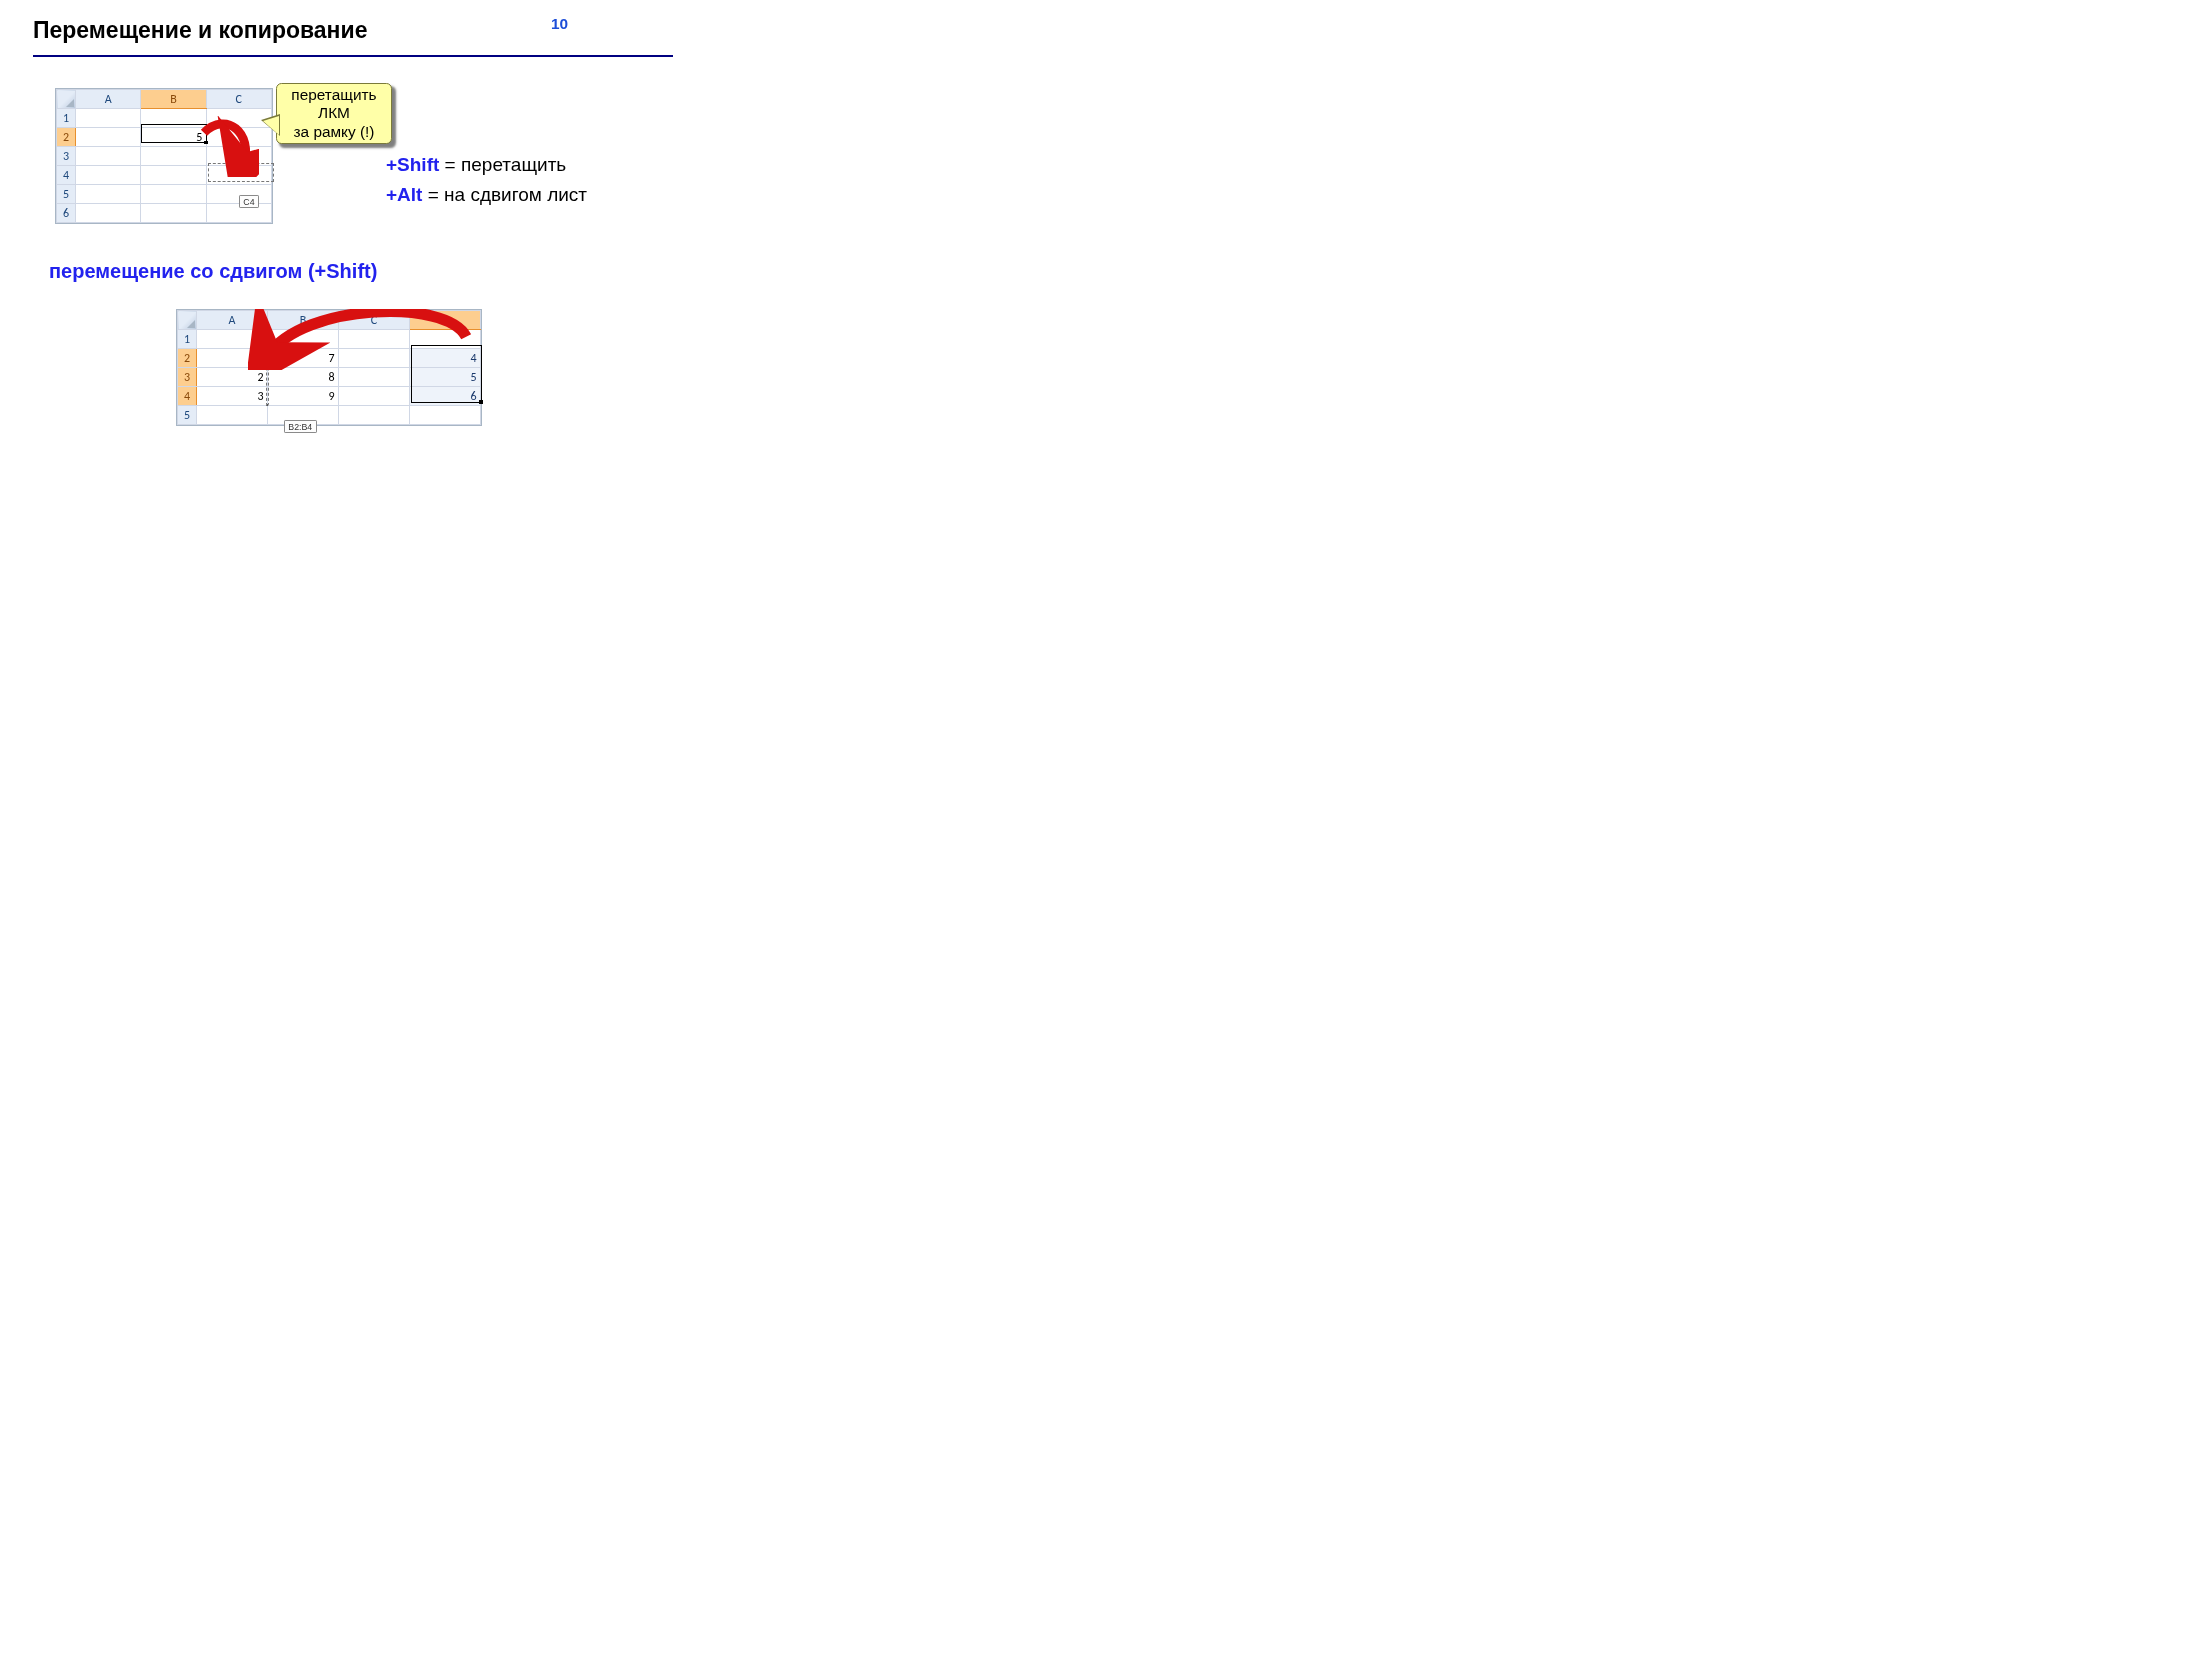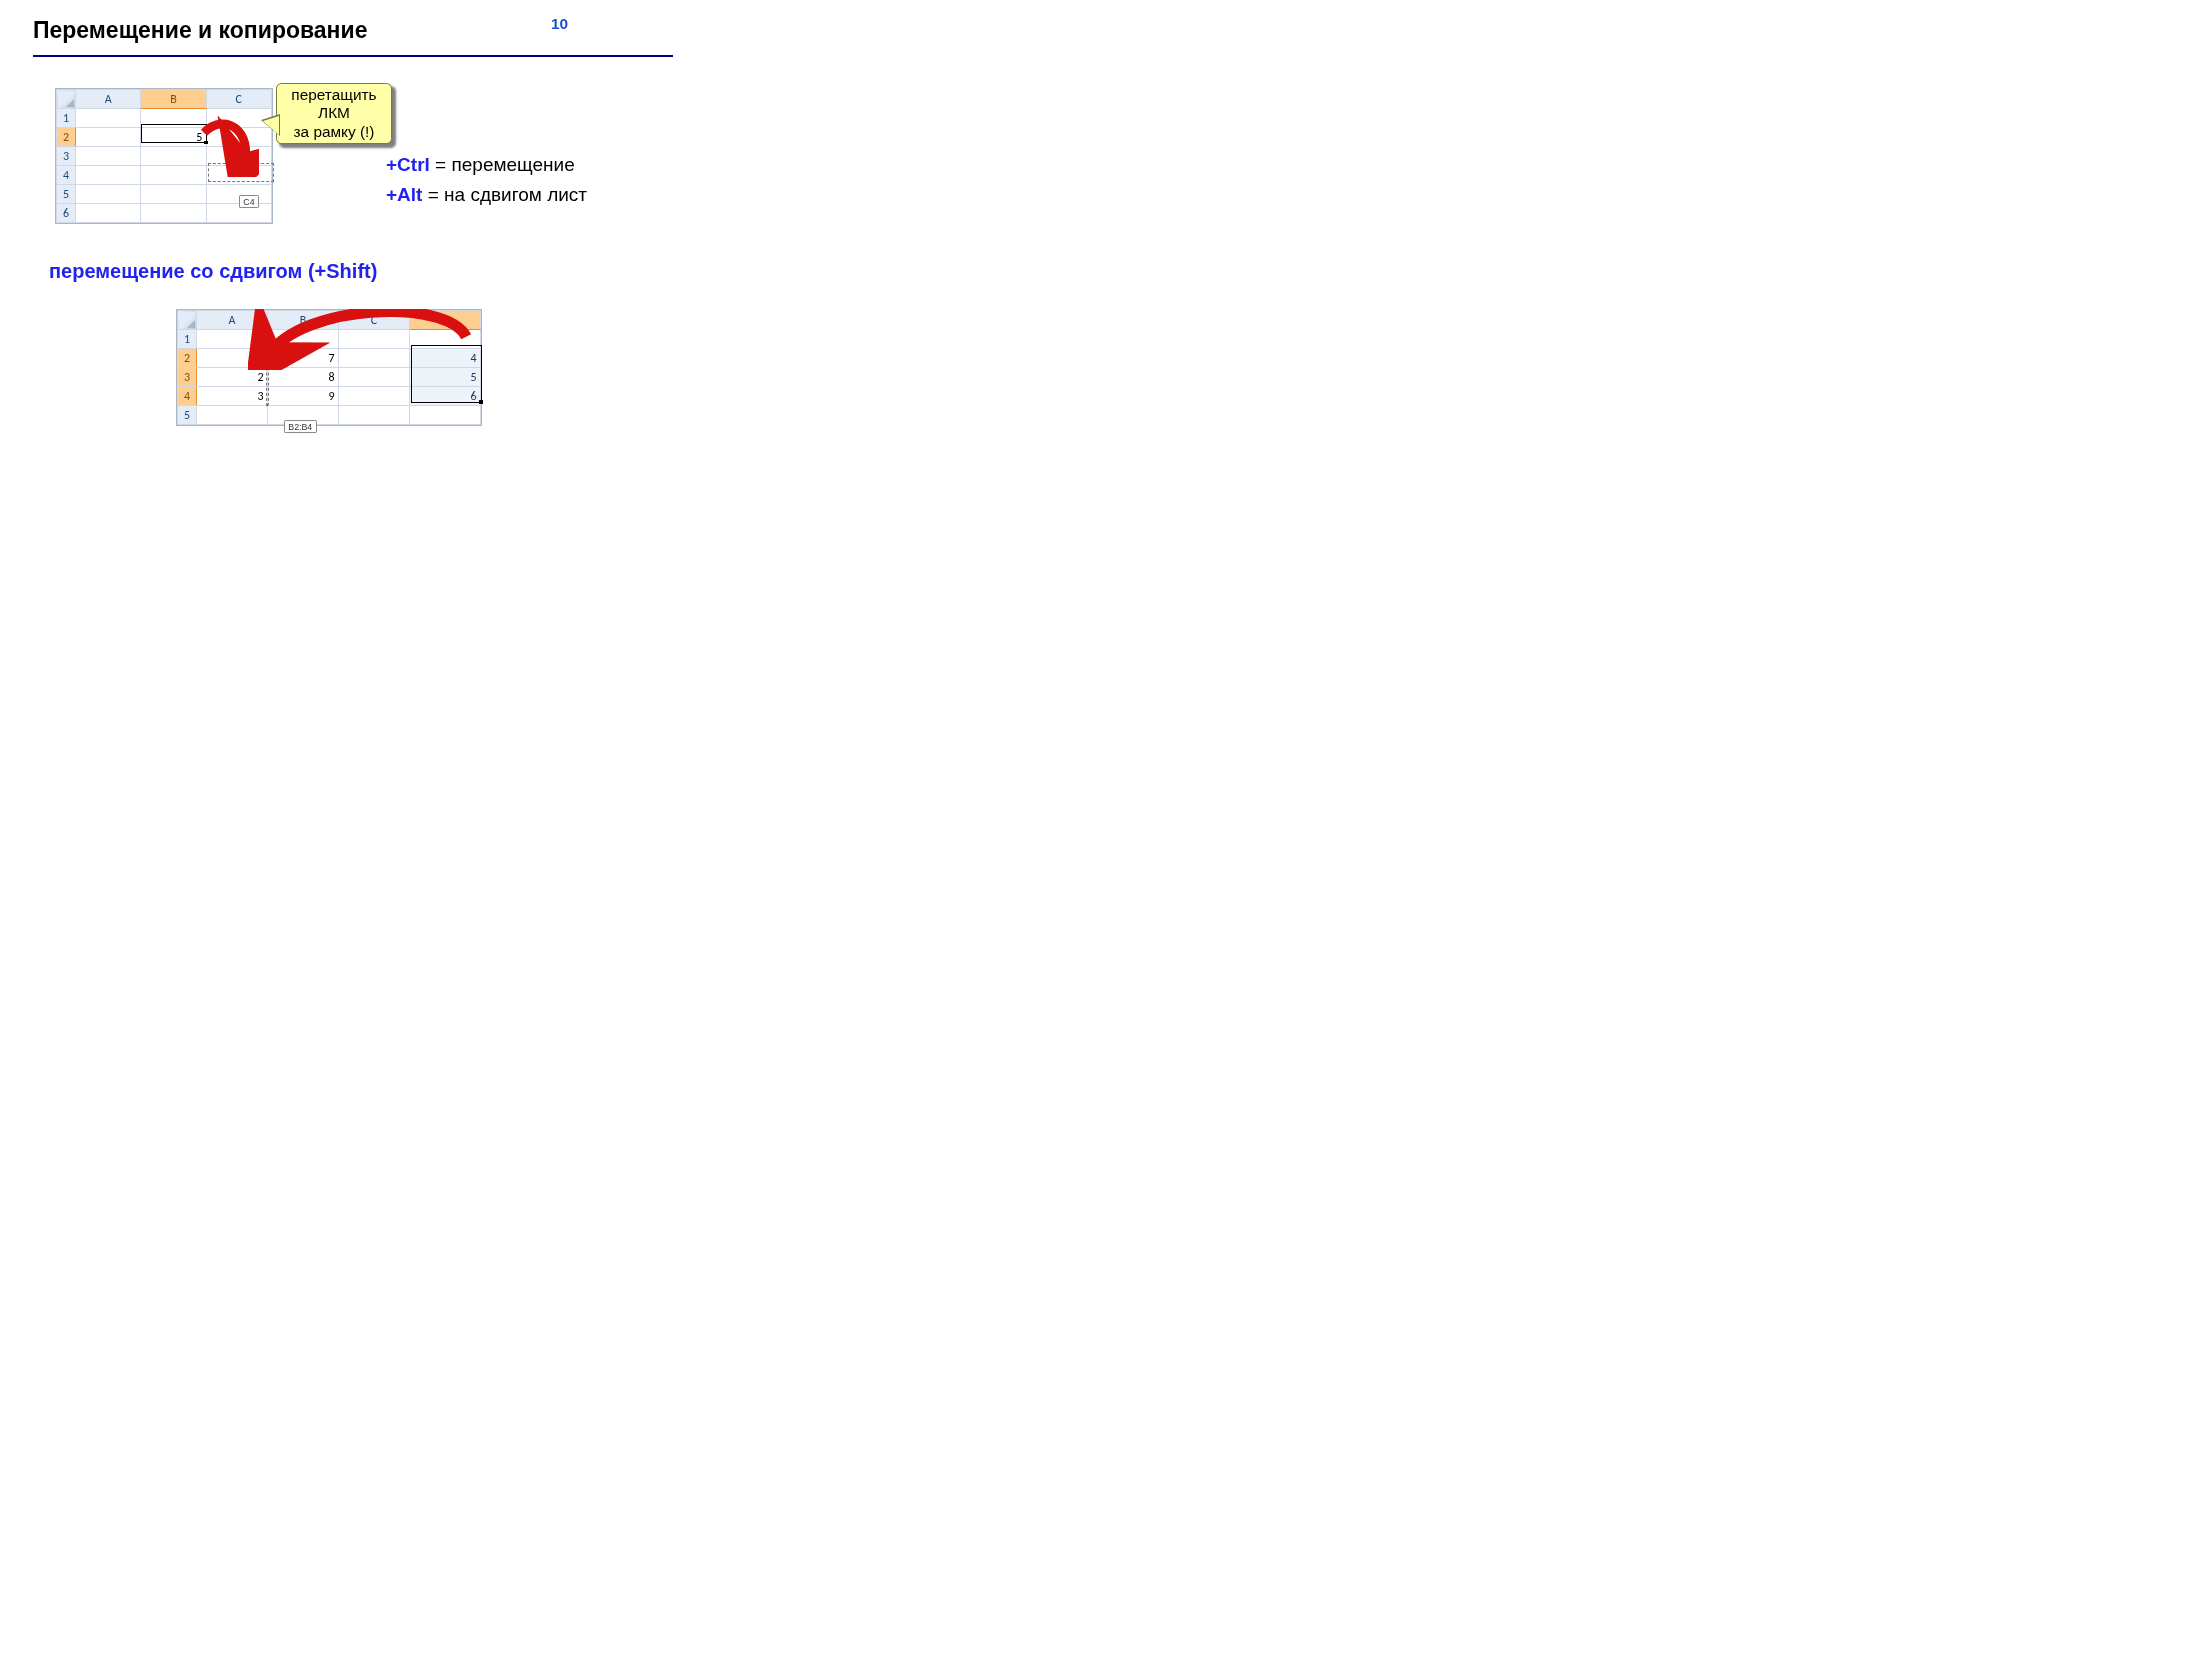--- a/index.html
+++ b/index.html
@@ -250,21 +250,21 @@
     </defs>
     <path d="M20,30 C60,-10 110,30 92,88" stroke="#d81010" stroke-width="16" fill="none" marker-end="url(#ah1)"></path>
   </svg>
 
   <div class="callout" style="left:276px; top:83px; width:116px;">
     <span>перетащить ЛКМ</span><br>
     <span>за рамку (!)</span>
   </div>
 
   <div class="hint-block" style="left:386px; top:150px;">
-    <div><span class="kw">+Ctrl</span><span> = перемещение</span></div>
+    <div><span class="kw">+Shift</span><span> = перетащить</span></div>
     <div><span class="kw">+Alt</span><span> = на сдвигом лист</span></div>
   </div>
 
   <div class="subhead" style="left:49px; top:260px;">перемещение со сдвигом (+Shift)</div>
 
   <div class="sheet" id="sheet2" style="left:176px; top:309px; width:306px;">
     <table>
       <tbody>
           <tr>
         <th class="corner"></th>

